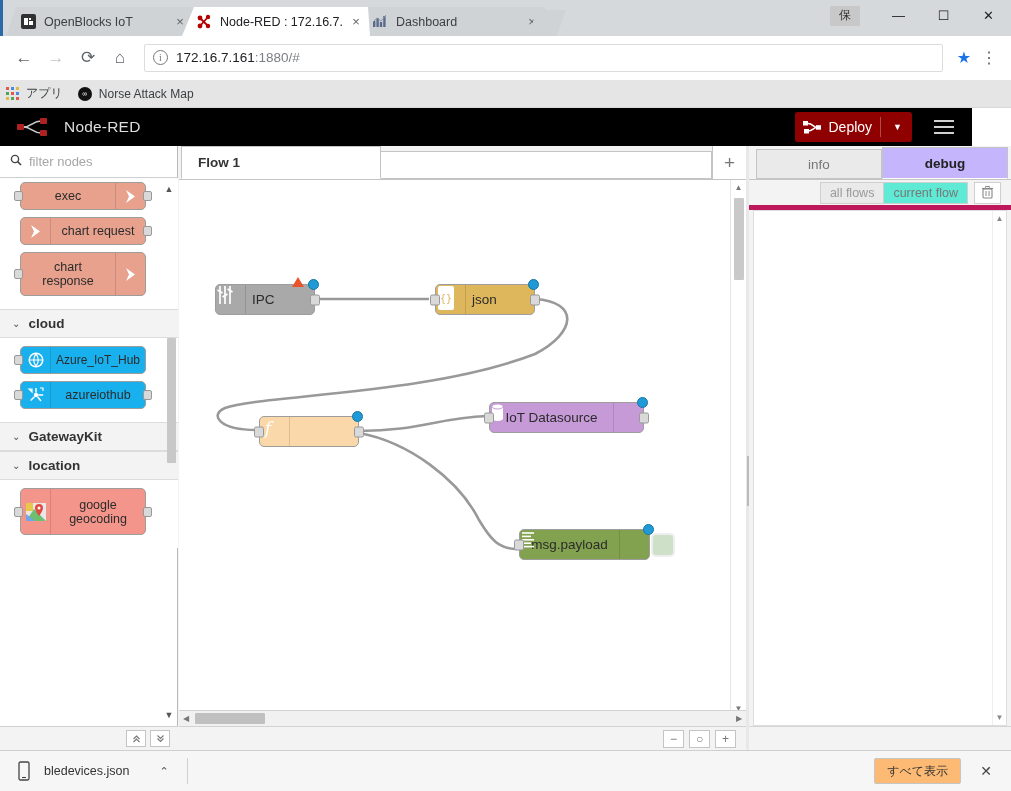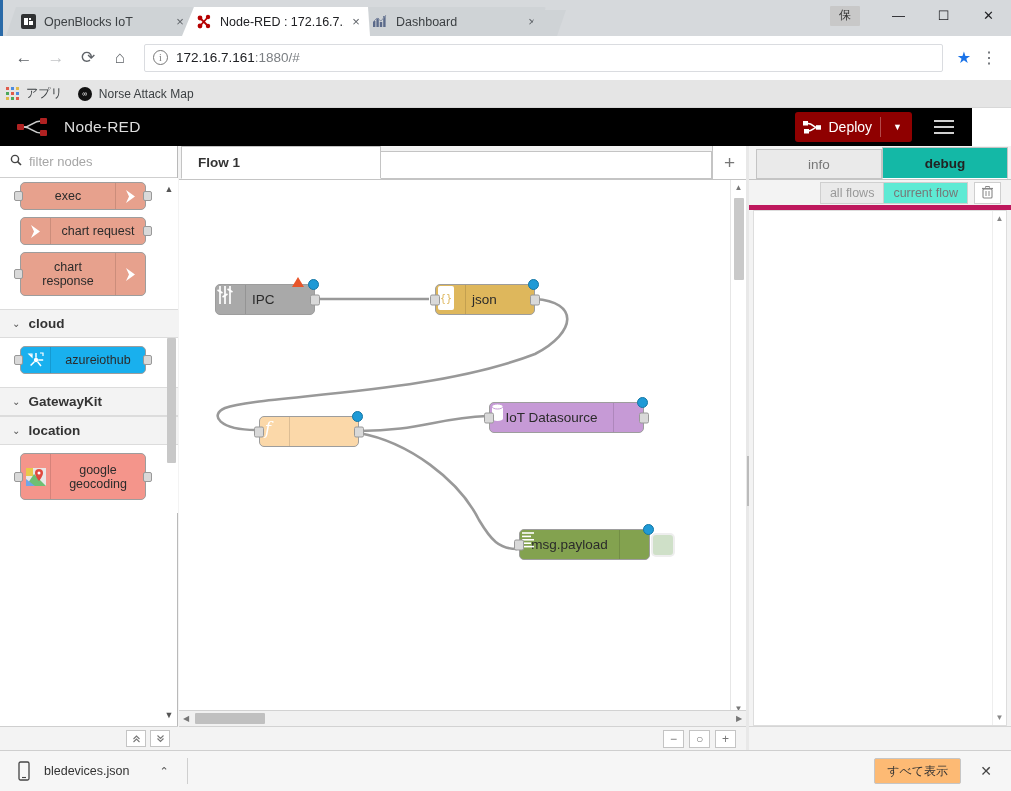--- a/index.html
+++ b/index.html
@@ -247,21 +247,21 @@
 
   .v-splitter { position: absolute; top: 0; left: 746px; width: 3px; height: 604px; background: #e8e8e8; }
   .v-splitter i { position:absolute; left:1px; top: 310px; width:2px; height:50px; background:#bbb; }
 
   
   .sidebar { position: absolute; top: 0; left: 749px; width: 262px; height: 604px; background: #f3f3f3; }
   .sb-tabs { height: 34px; background: #f3f3f3; display:flex; align-items: flex-end; padding-left: 7px;
      border-bottom: 1px solid #c4c4c4; }
   .sb-tab { height: 30px; width: 126px; background: #eaeaea; border: 1px solid #c4c4c4;
      display:flex;align-items:center;justify-content:center; font-size: 13.5px; color: #777; }
-  .sb-tab.active { background:#14b8a6; border-bottom-color:#fff; height:32px; color:#222; font-weight:bold; }
+  .sb-tab.active { background:#c4b5fd; border-bottom-color:#fff; height:32px; color:#222; font-weight:bold; }
   .sb-toolbar { height: 30px; background:#f3f3f3; display:flex; align-items:center; justify-content:flex-end;
      padding-right: 10px; border-bottom: 5px solid #be185d; }
   .sb-tbtn { height: 22px; border: 1px solid #cfcfcf; background:#5eead4; font-size:12.5px; color:#777;
      display:flex;align-items:center; padding: 0 9px; }
   .sb-tbtn.off { background:#eaeaea; color:#999; border-right:none;}
   .sb-trash { width: 27px; height:22px; border:1px solid #cfcfcf; background:#fff; margin-left: 6px;
      display:flex;align-items:center;justify-content:center;color:#888;font-size:12px;}
   .sb-content { position:absolute; top: 64px; left: 4px; width: 254px; height: 516px; background:#fff;
      border: 1px solid #ddd; }
   .sb-vscroll { position:absolute; top:0; right:0; width: 14px; height: 514px; background:#fff;
@@ -476,20 +476,33 @@
             </div>
             <span class="port in"></span>
           </div>
         </div>
 
         <div class="pal-cat-header">
           <span class="chev">⌄</span>
           <span>cloud</span>
         </div>
         <div class="pal-cat-body">
+          <div class="pnode-wrap">
+            <div class="pnode" style="background:#19b0ee;">
+              <span class="icon-box left">
+                <svg width="18" height="18" viewBox="0 0 18 18">
+                  <circle cx="9" cy="9" r="7.5" fill="#fff"></circle>
+                  <circle cx="9" cy="9" r="6" fill="#19b0ee"></circle>
+                  <path d="M3 9 h12 M9 3 a9 9 0 0 1 0 12 a9 9 0 0 1 0 -12" stroke="#fff" stroke-width="1.2" fill="none"></path>
+                </svg>
+              </span>
+              <span class="lbl" style="font-size:12px;">Azure_IoT_Hub</span>
+            </div>
+            <span class="port in"></span>
+          </div>
 
           <div class="pnode-wrap">
             <div class="pnode" style="background:#19b0ee;">
               <span class="icon-box left">
                 <svg width="18" height="18" viewBox="0 0 18 18">
                   <circle cx="9" cy="9" r="2.2" fill="#fff"></circle>
                   <path d="M9 6.8 L9 2 M11.2 9 L16.2 9 M7.4 10.7 L3.6 14.6 M10.6 10.7 L14 15" stroke="#fff" stroke-width="1.5"></path>
                   <path d="M2 3 L5 3 L5 6 Z M13 2 L16 2 L16 5" stroke="#fff" stroke-width="1.2" fill="none"></path>
                 </svg>
               </span>

